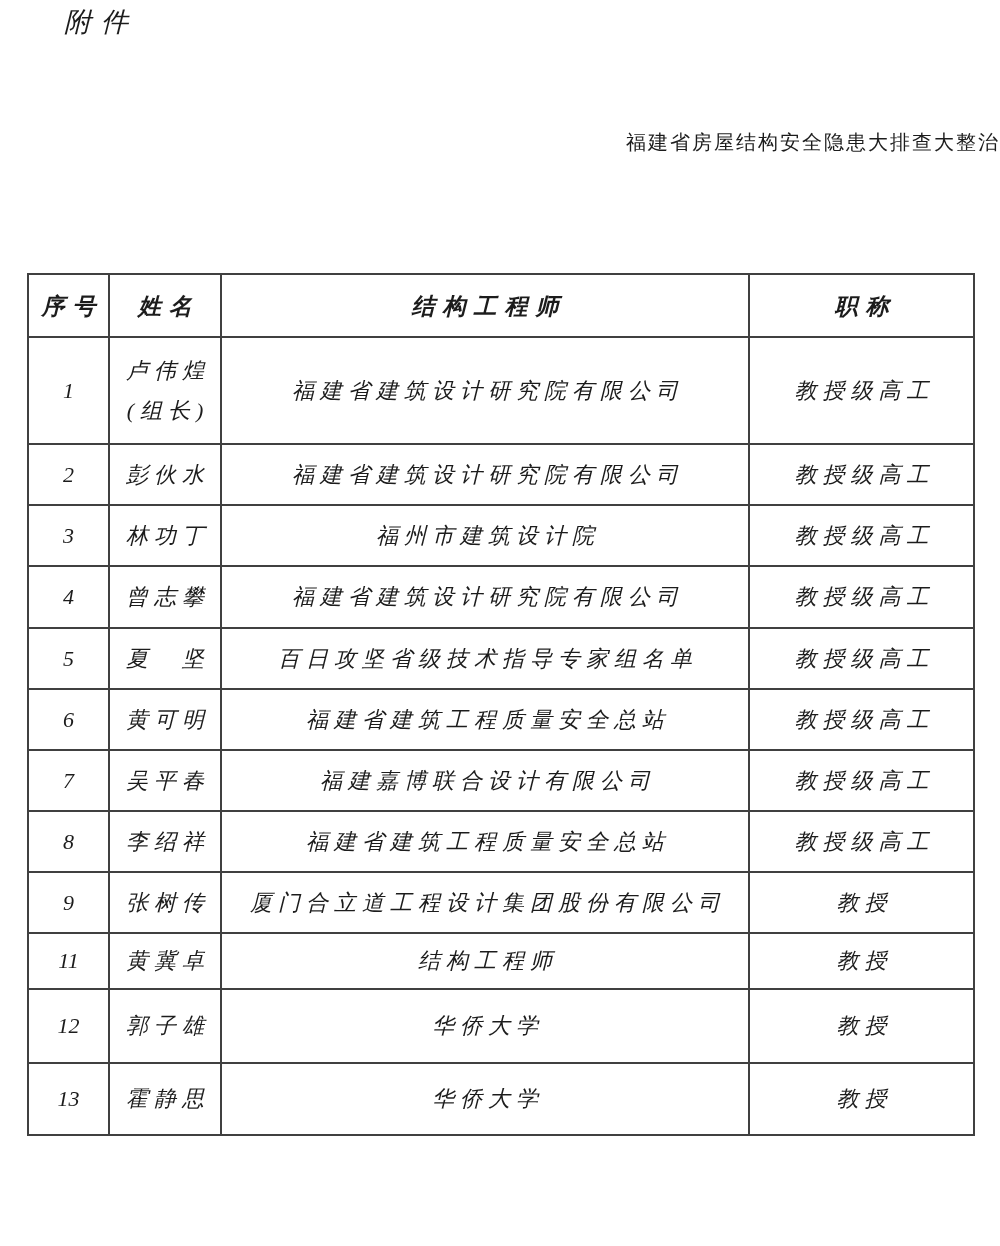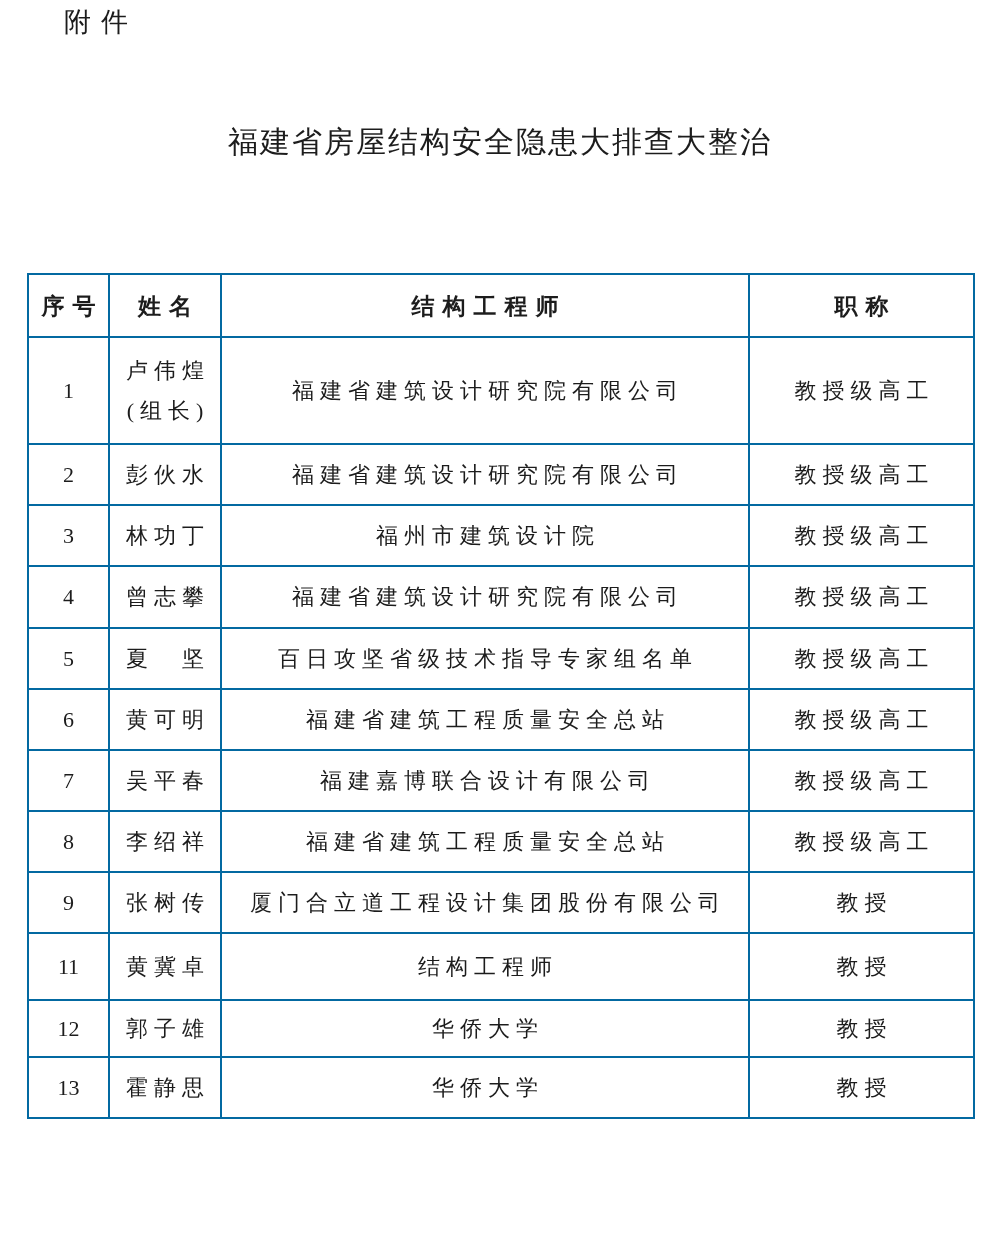--- a/index.html
+++ b/index.html
@@ -20,56 +20,57 @@
     left: 64px;
     top: 4px;
     font-size: 27px;
     letter-spacing: 10px;
   }
   .doc-title {
     position: absolute;
     top: 112px;
     left: 0;
     width: 100%;
-    text-align: center;
-    font-size: 30px;
+    text-align: right;
+    font-size: 20px;
     letter-spacing: 2px;
     line-height: 60px;
   }
   table.experts {
     position: absolute;
     left: 27px;
     top: 273px;
     width: 946px;
     border-collapse: collapse;
     table-layout: fixed;
   }
   table.experts th,
   table.experts td {
-    border: 2px solid #0369a1;
+    border: 2px solid #404040;
     text-align: center;
     vertical-align: middle;
     padding: 0 4px;
     font-size: 22px;
     line-height: 40px;
     overflow: hidden;
   }
   table.experts thead tr {
     height: 63px;
   }
   table.experts th {
     font-family: "Liberation Sans", "DejaVu Sans", sans-serif;
     font-weight: 700;
     font-size: 23px;
   }
   .ct {
     display: inline-block;
     letter-spacing: 6px;
     margin-right: -6px;
     white-space: pre-line;
+    font-style: italic;
   }
   th .ct {
     letter-spacing: 8px;
     margin-right: -8px;
   }
   td.num-cell {
     font-size: 24px;
     letter-spacing: 0;
   }
   td.num-cell .ct {
@@ -150,32 +151,32 @@
         <td class="name-cell"><span class="ct">李绍祥</span></td>
         <td class="unit-cell"><span class="ct">福建省建筑工程质量安全总站</span></td>
         <td class="title-cell"><span class="ct">教授级高工</span></td>
       </tr>
       <tr style="height: 61px;">
         <td class="num-cell"><span class="ct">9</span></td>
         <td class="name-cell"><span class="ct">张树传</span></td>
         <td class="unit-cell"><span class="ct">厦门合立道工程设计集团股份有限公司</span></td>
         <td class="title-cell"><span class="ct">教授</span></td>
       </tr>
-      <tr style="height: 67px;">
+      <tr style="height: 56px;">
         <td class="num-cell"><span class="ct">11</span></td>
         <td class="name-cell"><span class="ct">黄冀卓</span></td>
         <td class="unit-cell"><span class="ct">结构工程师</span></td>
         <td class="title-cell"><span class="ct">教授</span></td>
       </tr>
-      <tr style="height: 57px;">
+      <tr style="height: 74px;">
         <td class="num-cell"><span class="ct">12</span></td>
         <td class="name-cell"><span class="ct">郭子雄</span></td>
         <td class="unit-cell"><span class="ct">华侨大学</span></td>
         <td class="title-cell"><span class="ct">教授</span></td>
       </tr>
-      <tr style="height: 61px;">
+      <tr style="height: 72px;">
         <td class="num-cell"><span class="ct">13</span></td>
         <td class="name-cell"><span class="ct">霍静思</span></td>
         <td class="unit-cell"><span class="ct">华侨大学</span></td>
         <td class="title-cell"><span class="ct">教授</span></td>
       </tr>
     </tbody>
 </table>
 
 </body></html>

